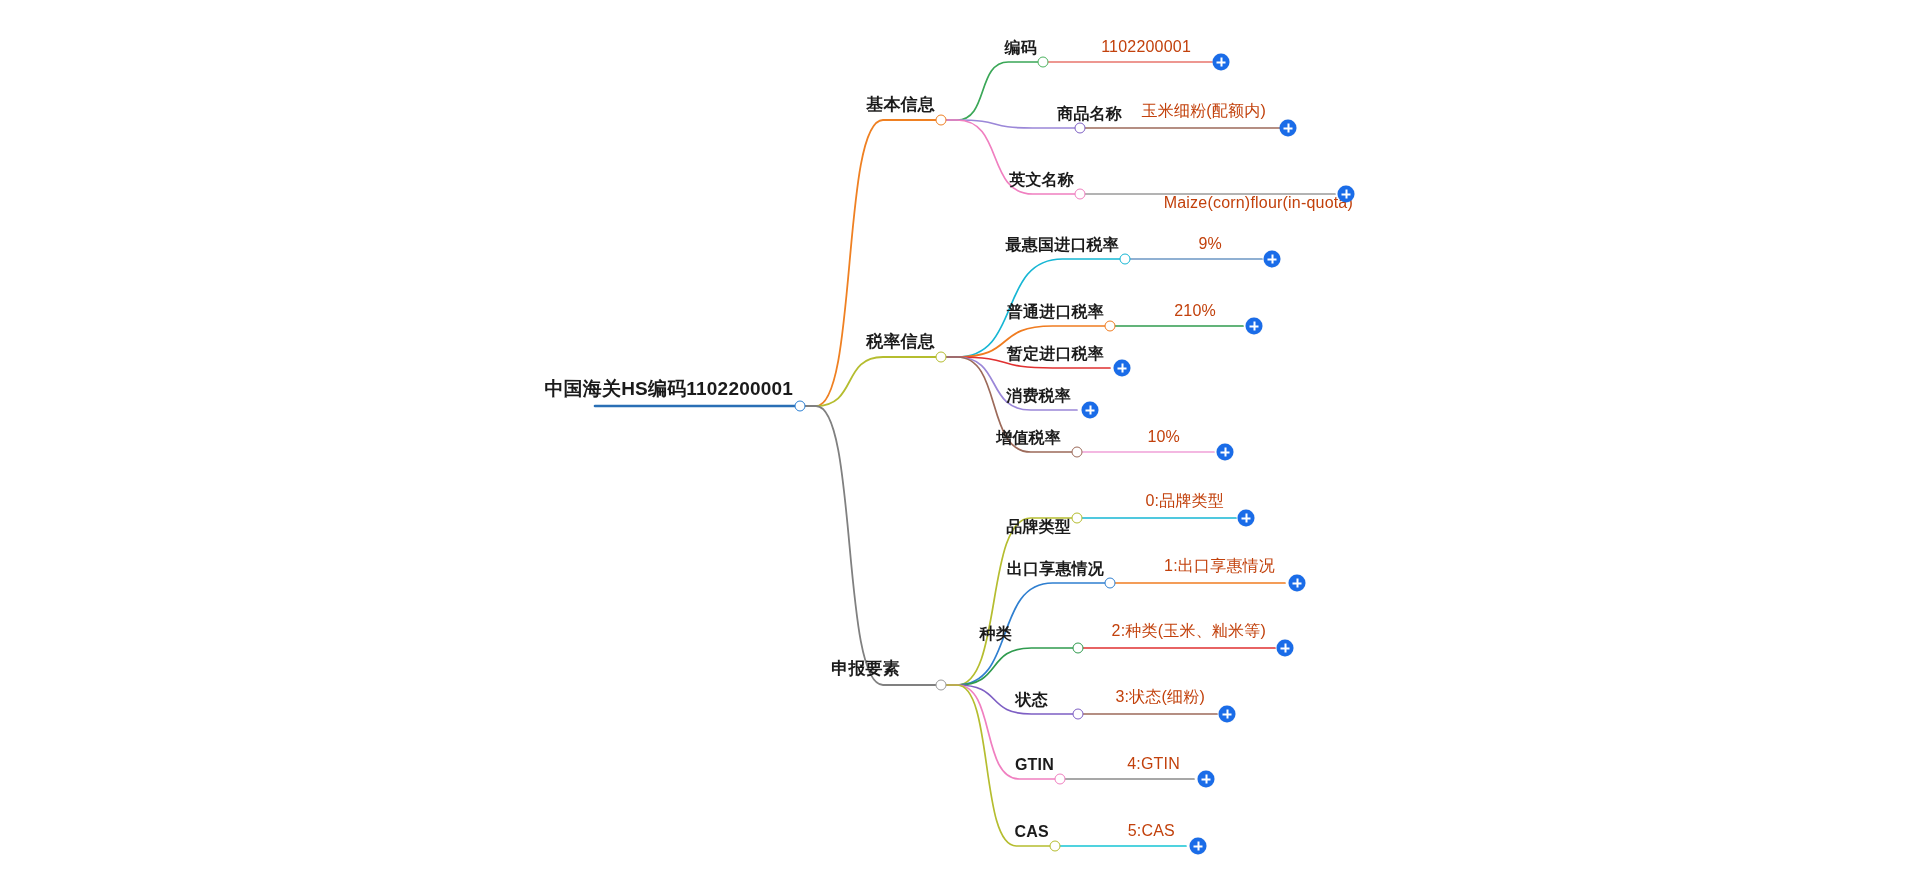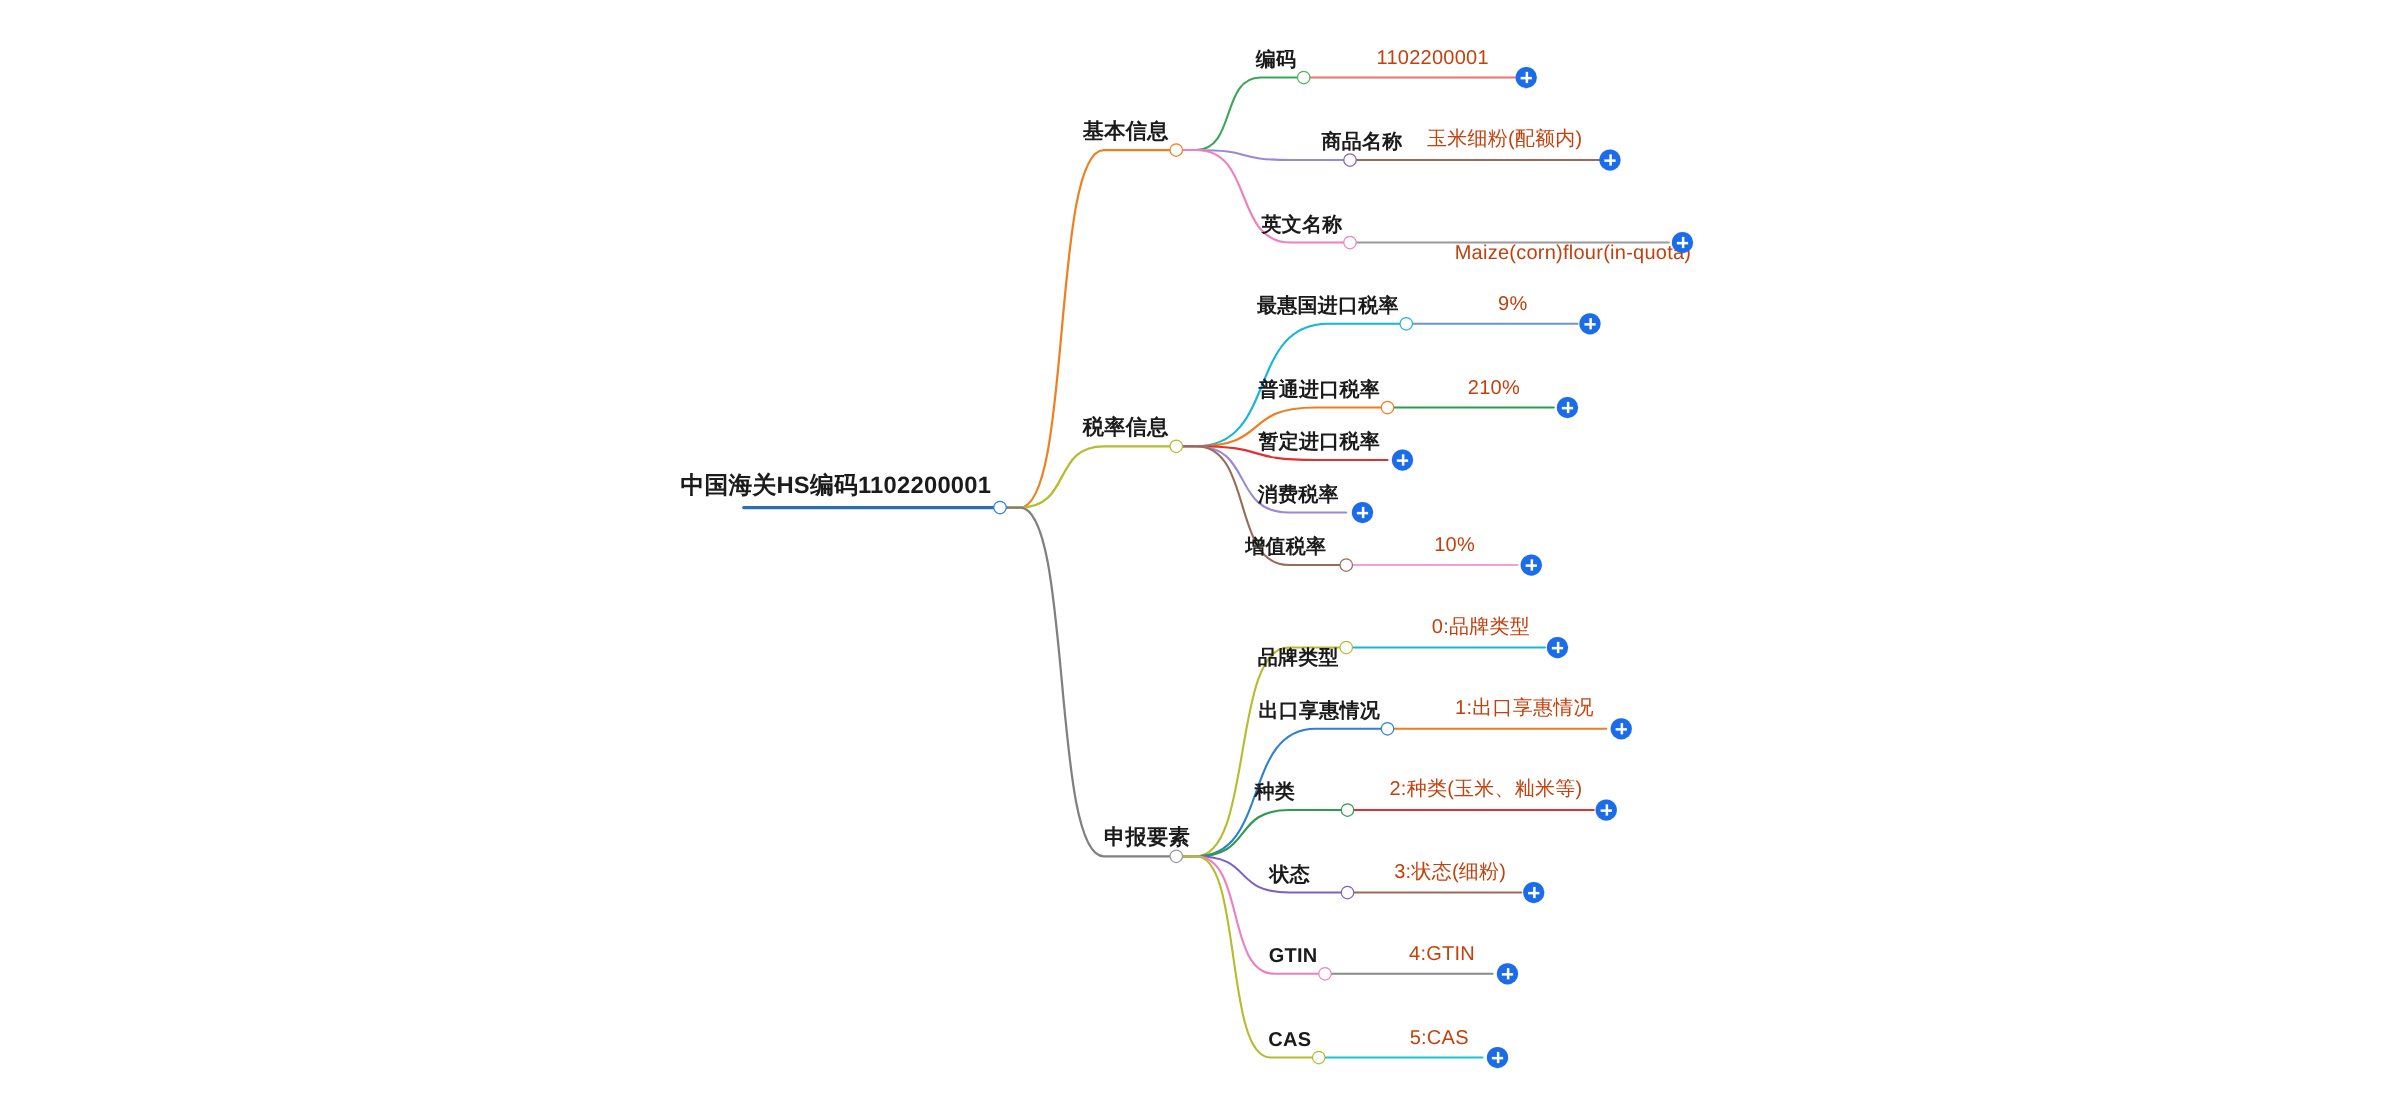--- a/index.html
+++ b/index.html
@@ -163,31 +163,31 @@
       <div class="value-label" style="left: 1216px; top: 320px;">210%</div>
       <div class="plus-btn" style="left: 1254px; top: 326px;"></div>
       <div class="node-label l2-label" style="left: 1104px; top: 363px;">暂定进口税率</div>
       <div class="plus-btn" style="left: 1122px; top: 368px;"></div>
       <div class="node-label l2-label" style="left: 1071px; top: 405px;">消费税率</div>
       <div class="plus-btn" style="left: 1090px; top: 410px;"></div>
       <div class="node-label l2-label" style="left: 1061px; top: 447px;">增值税率</div>
       <div class="node-dot" style="left: 1077px; top: 452px; border-color: rgb(156, 106, 90);"></div>
       <div class="value-label" style="left: 1180px; top: 446px;">10%</div>
       <div class="plus-btn" style="left: 1225px; top: 452px;"></div>
-      <div class="node-label l1-label" style="left: 952px; top: 680px;">申报要素</div>
+      <div class="node-label l1-label" style="left: 900px; top: 680px; font-family: Liberation Mono, monospace;">申报要素</div>
       <div class="node-dot" style="left: 941px; top: 685px; border-color: rgb(154, 154, 154);"></div>
       <div class="node-label l2-label" style="left: 1071px; top: 536px; text-align: right;">品牌类型</div>
       <div class="node-dot" style="left: 1077px; top: 518px; border-color: rgb(181, 189, 47);"></div>
       <div class="value-label" style="left: 1224px; top: 512px;">0:品牌类型</div>
       <div class="plus-btn" style="left: 1246px; top: 518px;"></div>
       <div class="node-label l2-label" style="left: 1104px; top: 578px;">出口享惠情况</div>
       <div class="node-dot" style="left: 1110px; top: 583px; border-color: rgb(47, 127, 208);"></div>
       <div class="value-label" style="left: 1275px; top: 577px;">1:出口享惠情况</div>
       <div class="plus-btn" style="left: 1297px; top: 583px;"></div>
-      <div class="node-label l2-label" style="left: 1036px; top: 643px;">种类</div>
+      <div class="node-label l2-label" style="left: 1012px; top: 643px;">种类</div>
       <div class="node-dot" style="left: 1078px; top: 648px; border-color: rgb(47, 155, 78);"></div>
       <div class="value-label" style="left: 1266px; top: 642px;">2:种类(玉米、籼米等)</div>
       <div class="plus-btn" style="left: 1285px; top: 648px;"></div>
       <div class="node-label l2-label" style="left: 1048px; top: 709px;">状态</div>
       <div class="node-dot" style="left: 1078px; top: 714px; border-color: rgb(126, 95, 196);"></div>
       <div class="value-label" style="left: 1205px; top: 708px;">3:状态(细粉)</div>
       <div class="plus-btn" style="left: 1227px; top: 714px;"></div>
       <div class="node-label l2-label" style="left: 1054px; top: 774px;">GTIN</div>
       <div class="node-dot" style="left: 1060px; top: 779px; border-color: rgb(240, 127, 192);"></div>
       <div class="value-label" style="left: 1180px; top: 773px;">4:GTIN</div>

